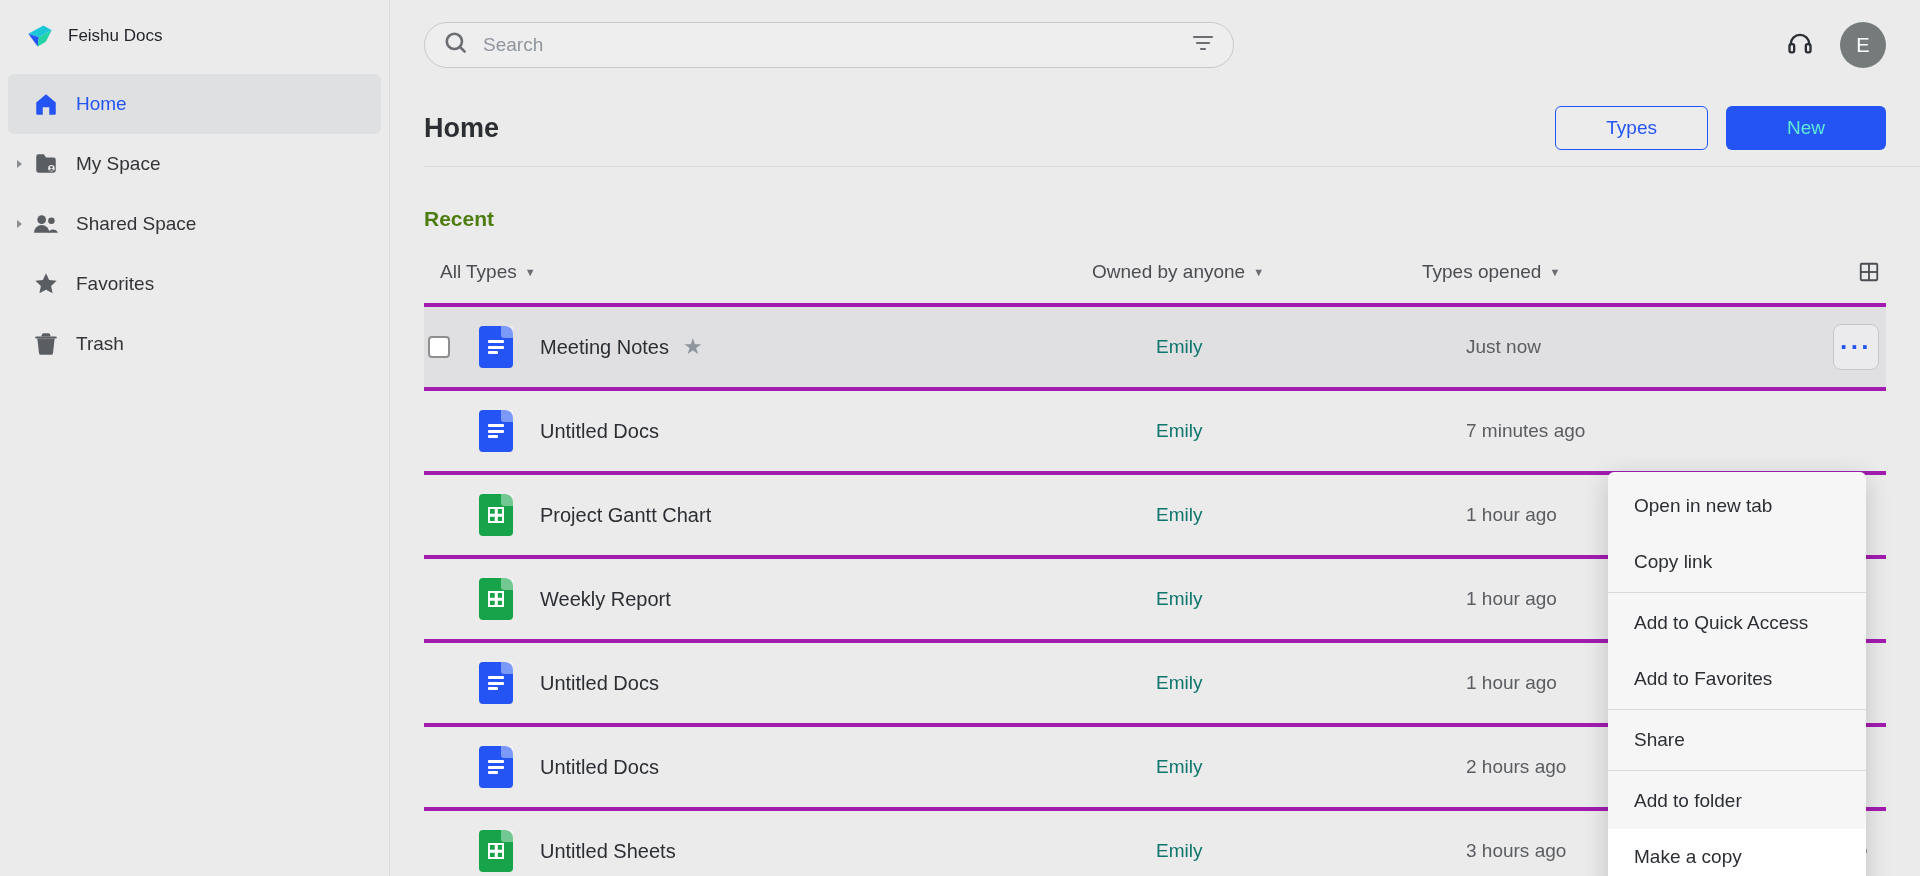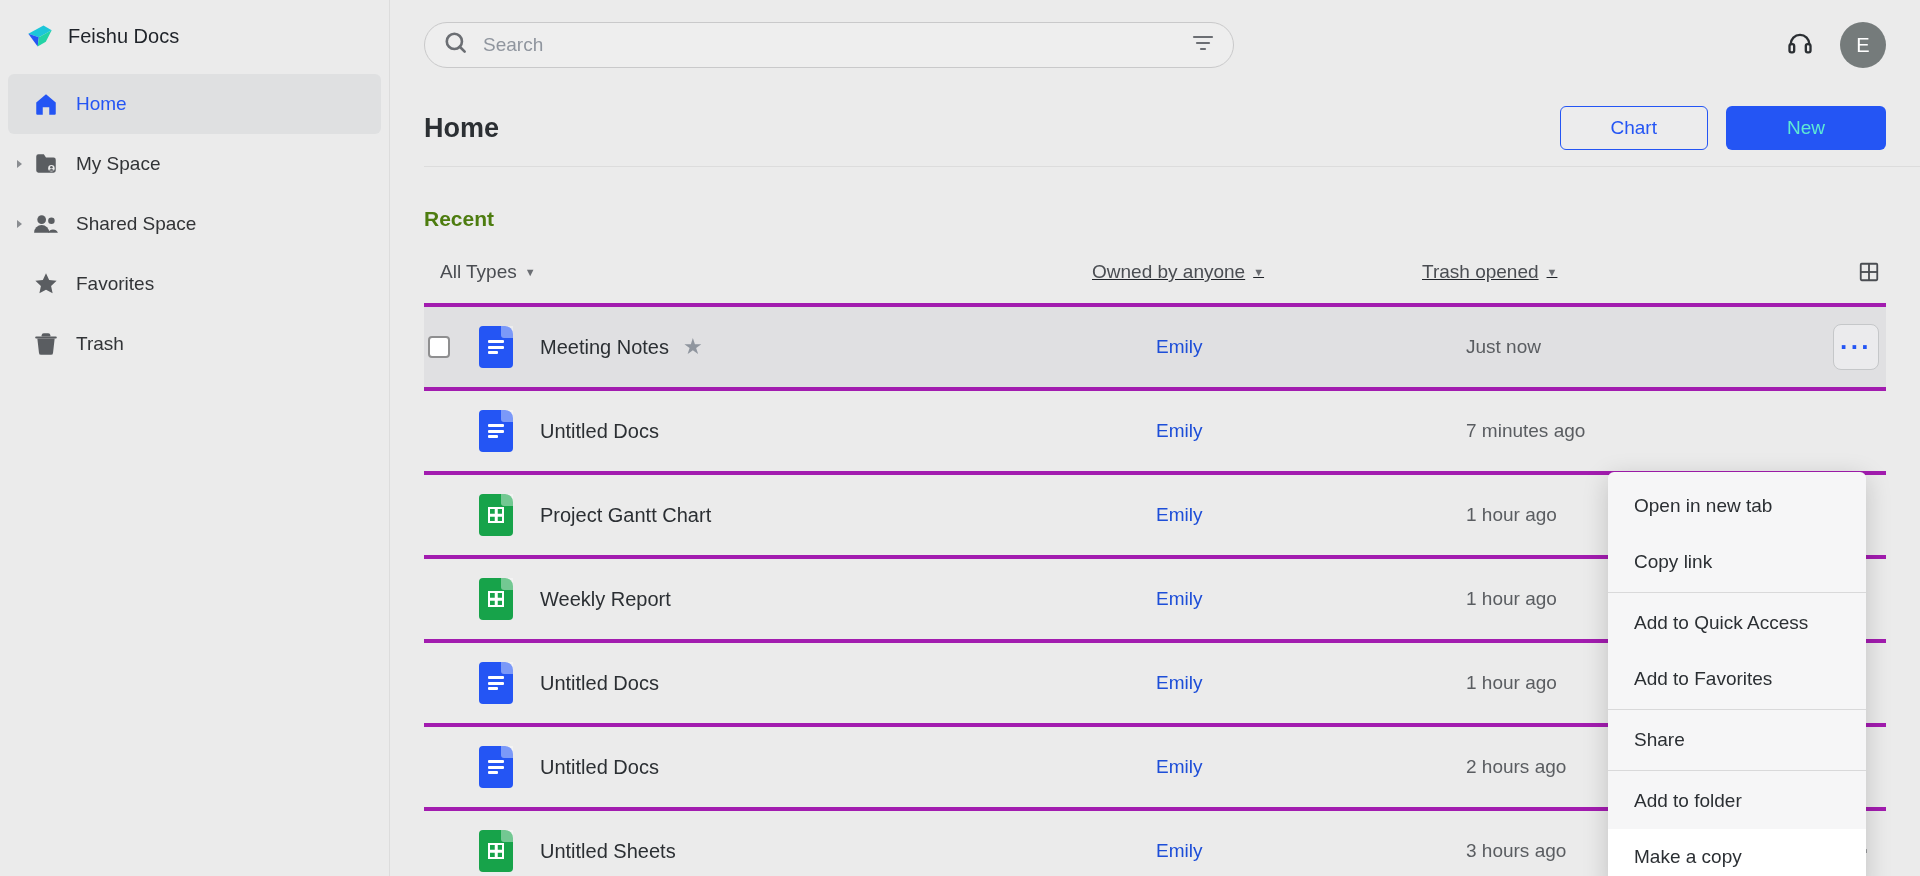--- a/index.html
+++ b/index.html
@@ -27,21 +27,21 @@
   border-right: 1px solid #dcdcdc;
   padding-top: 12px;
 }
 .brand {
   display: flex;
   align-items: center;
   gap: 14px;
   padding: 10px 26px 24px;
 }
 .brand-name {
-  font-size: 20px;
+  font-size: 17px;
   color: #1f2329;
 }
 .nav {
   padding: 0 8px;
 }
 .nav-item {
   display: flex;
   align-items: center;
   gap: 16px;
   height: 60px;
@@ -199,21 +199,20 @@
 }
 .filter .caret {
   font-size: 11px;
   color: #6b6e73;
 }
 .filters-right {
   margin-left: auto;
   display: flex;
   align-items: center;
   gap: 20px;
-  text-decoration: underline;
 }
 .col-owner-head { width: 310px; }
 .col-time-head { width: 410px; }
 .view-toggle {
   width: 34px;
   height: 34px;
   display: flex;
   align-items: center;
   justify-content: center;
   cursor: pointer;
@@ -263,21 +262,21 @@
 }
 .star {
   color: #8f959e;
   font-size: 22px;
   visibility: hidden;
 }
 .row.hover .star { visibility: visible; }
 .row .owner {
   width: 310px;
   font-size: 19px;
-  color: #1d4ed8;
+  color: #0f766e;
 }
 .row .time {
   width: 360px;
   font-size: 19px;
   color: #5a5d61;
 }
 .row .more {
   width: 60px;
   display: flex;
   justify-content: center;
@@ -482,40 +481,40 @@
     <div class="avatar">
       <span>E</span>
     </div>
   </div>
 </div>
 
 <main class="main">
   <div class="page-head">
     <h1 class="page-title">Home</h1>
     <div class="page-actions">
-      <button class="btn btn-outline">Chart</button>
+      <button class="btn btn-outline">Types</button>
       <button class="btn btn-primary">New</button>
     </div>
   </div>
   <div class="divider"></div>
 
   <h2 class="section-title">Recent</h2>
 
   <div class="filters">
     <div class="filter">
       <span>All Types</span>
       <span class="caret">▼</span>
     </div>
     <div class="filters-right">
       <div class="filter col-owner-head">
         <span>Owned by anyone</span>
         <span class="caret">▼</span>
       </div>
       <div class="filter col-time-head">
-        <span>Trash opened</span>
+        <span>Types opened</span>
         <span class="caret">▼</span>
       </div>
       <div class="view-toggle">
         <svg width="22" height="22" viewBox="0 0 24 24" fill="none" stroke="#4a4d52" stroke-width="2">
           <rect x="3" y="3" width="18" height="18" rx="1"></rect>
             <line x1="3" y1="12" x2="21" y2="12"></line>
             <line x1="12" y1="3" x2="12" y2="21"></line>
         </svg>
       </div>
     </div>

